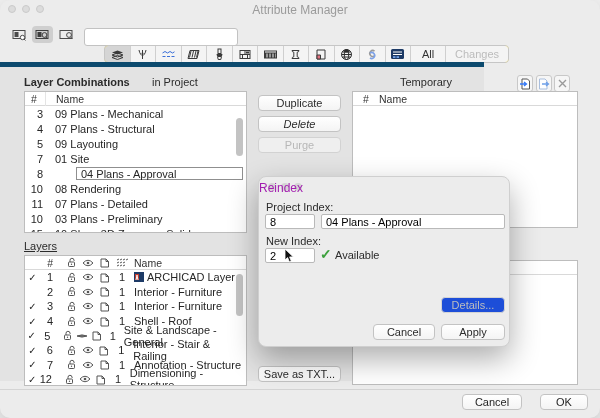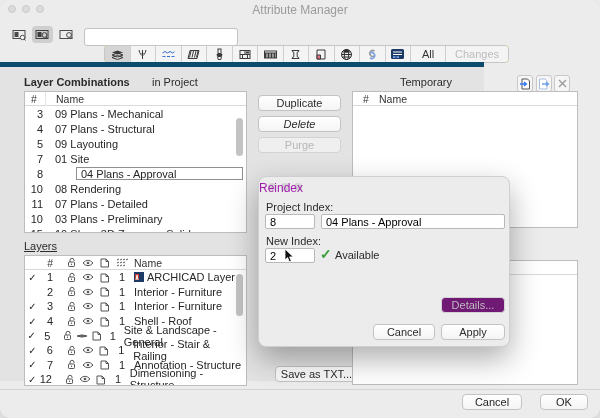--- a/index.html
+++ b/index.html
@@ -52,21 +52,21 @@
   #reindex {
     position:absolute; left:258px; top:176px; width:252px; height:171px;
     background:#ececec; border:1px solid #cfcfcf; border-radius:8px;
     box-shadow:0 12px 30px rgba(0,0,0,.32); z-index:50;
   }
   #reindex .dtitle { position:absolute; left:0; right:0; top:4px; text-align:left; font-size:12px; color:#a21caf; }
   #reindex .dlight { position:absolute; top:6px; width:8px; height:8px; border-radius:50%; background:#d4d4d4; }
   .dlabel { position:absolute; font-size:11px; color:#2b2b2b; }
   .dfield { position:absolute; height:15px; border:1px solid #b9b9b9; border-radius:2px; background:#fff; font-size:11px; padding:0 4px; outline:none; font-family:"Liberation Sans",sans-serif; }
   .dbtn { position:absolute; height:16px; border:1px solid #c3c3c3; border-radius:4px; background:linear-gradient(#ffffff,#f4f4f4); font-size:11px; color:#2b2b2b; display:flex; align-items:center; justify-content:center; }
-  .dbtn.dis { color:#bdbdbd; background:#701a75; border-color:#d4d4d4; }
+  .dbtn.dis { color:#bdbdbd; background:#1d4ed8; border-color:#d4d4d4; }
   .avail-check { position:absolute; color:#3ca03c; font-size:14px; font-weight:bold; }
   
   .footline { position:absolute; left:0; top:389px; width:600px; height:1px; background:#d4d4d4; }
   .fbtn { position:absolute; top:394px; height:16px; border:1px solid #c3c3c3; border-radius:4px; background:linear-gradient(#ffffff,#f4f4f4); font-size:11px; display:flex; align-items:center; justify-content:center; }
   svg { display:block; }
   .cursor { position:absolute; z-index:90; }
 </style>
 </head>
 <body>
 
@@ -279,21 +279,21 @@
       </div>
     <div class="pbtn" style="top:49px;font-style:italic;">
         <span>Delete</span>
       </div>
     <div class="pbtn dis" style="top:70px;">
         <span>Purge</span>
       </div>
     <div class="pbtn blue" style="top:91px;">
         <span>Reindex...</span>
       </div>
-    <div class="pbtn" style="top:299px;margin-left:17px;">
+    <div class="pbtn" style="top:299px;">
         <span>Save as TXT...</span>
       </div>
 
     <div class="sectlabel" style="left:352px; top:9px;margin-left:48px;">Temporary</div>
     <div class="tico" style="left:517px; top:8px;">
       <span>
           <svg width="12" height="12" viewBox="0 0 12 12">
             <path d="M3 1 H8.5 L10.5 3 V11 H3 Z" fill="#fff" stroke="#555"></path>
             <path d="M1 6 H7 M5 4 L7.5 6 L5 8" stroke="#3478f6" fill="none" stroke-width="1.3"></path>
           </svg>

